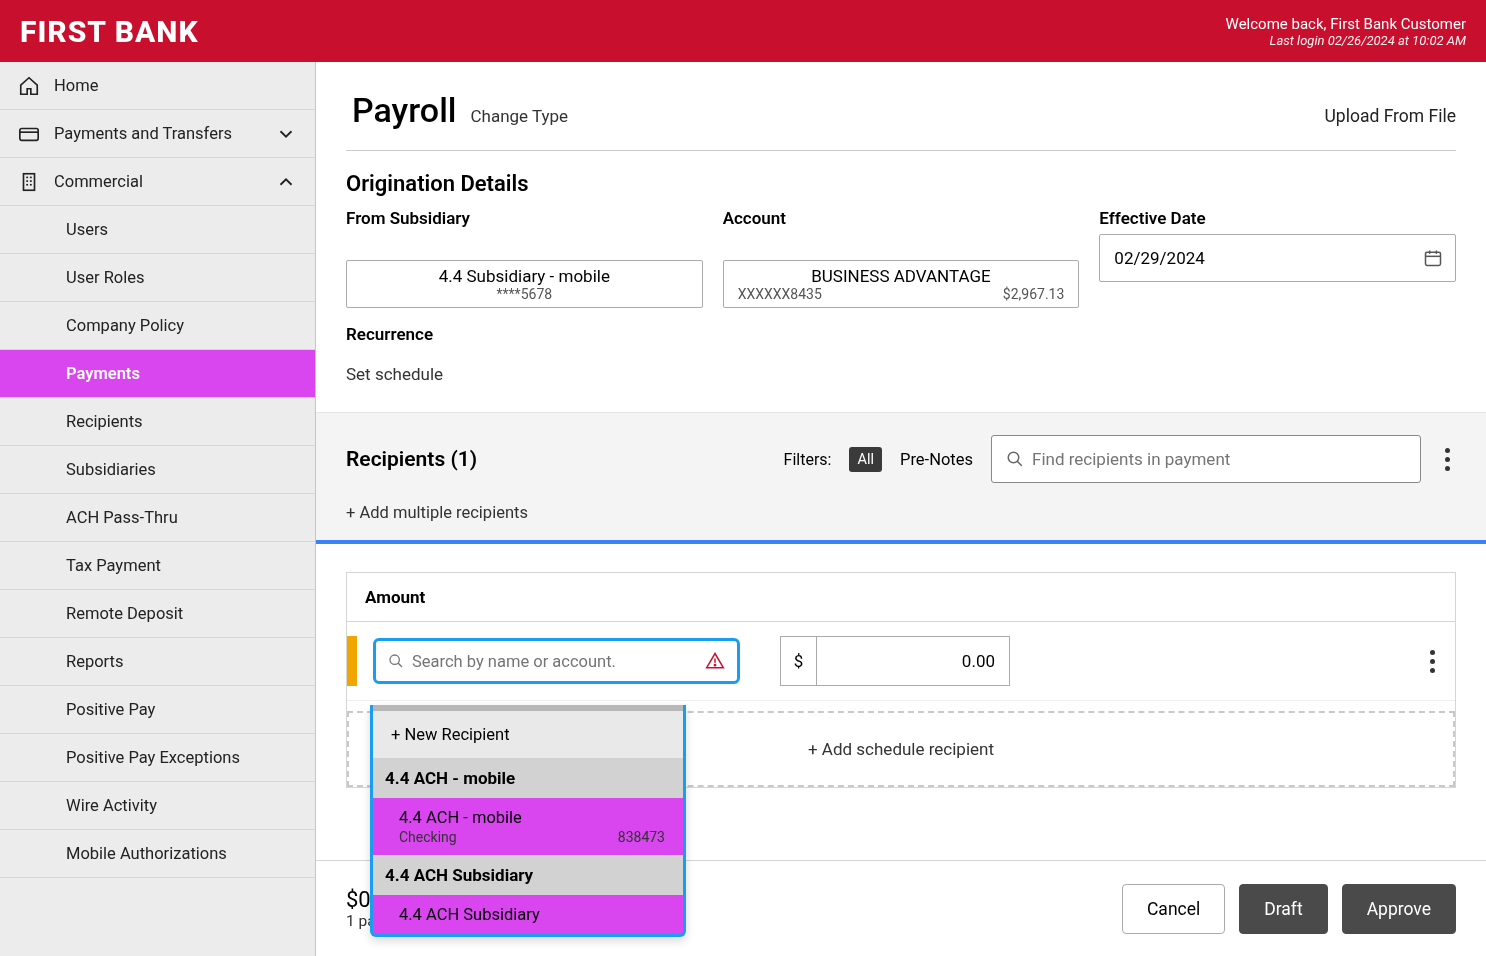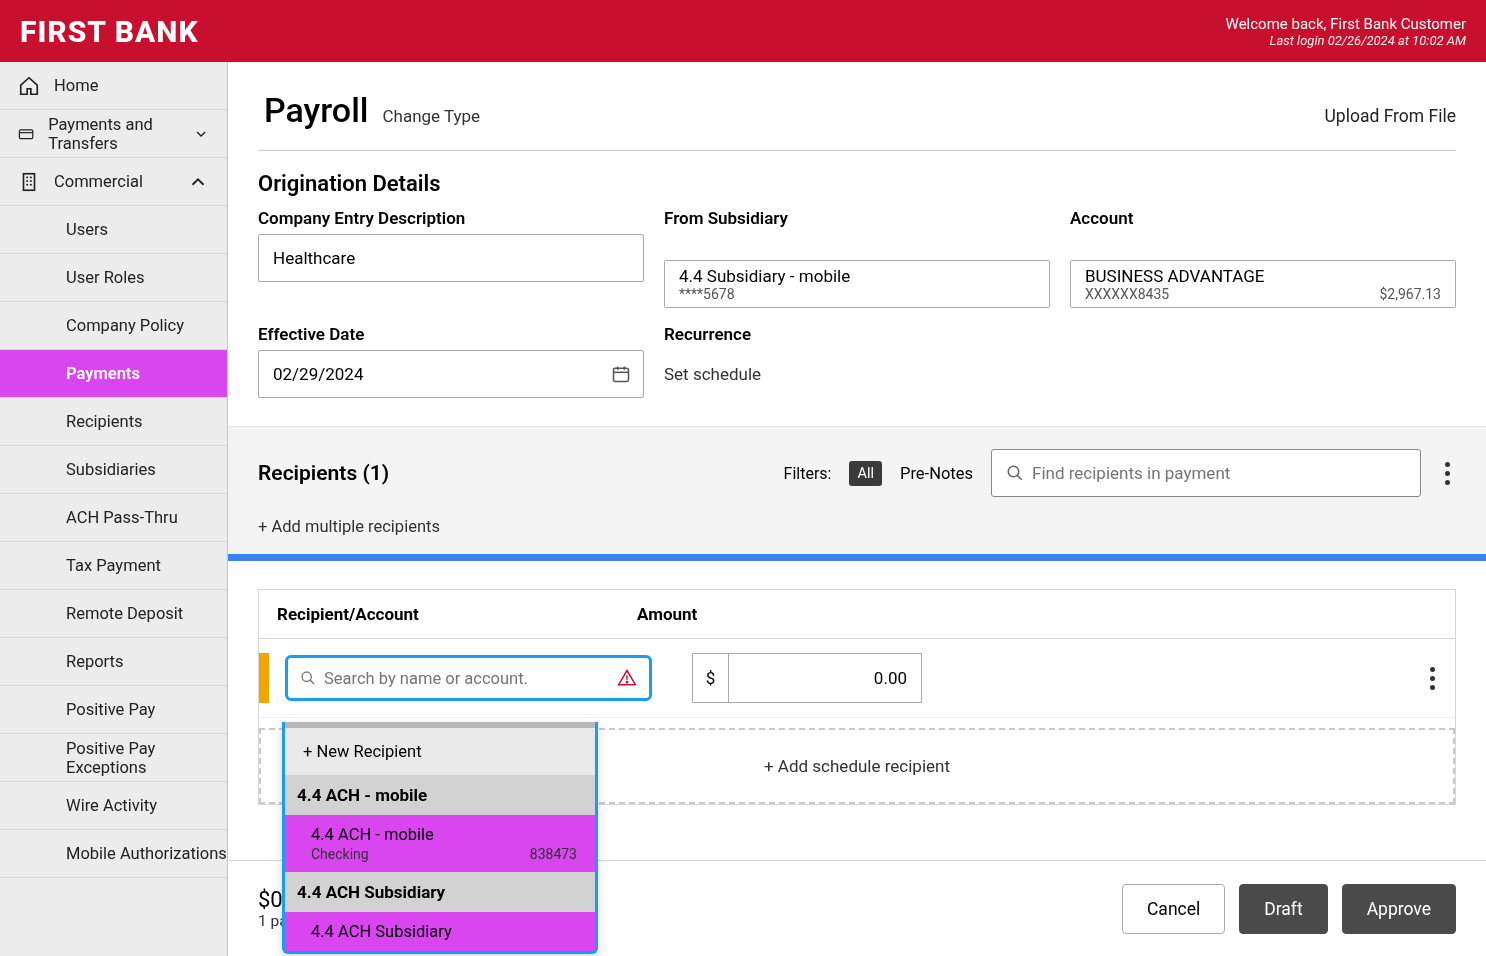--- a/index.html
+++ b/index.html
@@ -2,41 +2,41 @@
 <html><head>
 <meta charset="utf-8">
 <style>
   * { box-sizing: border-box; margin: 0; padding: 0; font-family: -apple-system, "Segoe UI", Roboto, Arial, sans-serif; }
   body { background: #fff; width: 1486px; height: 956px; overflow: hidden; position: relative;}
   .header { background: #c8102e; height: 62px; display: flex; align-items: center; justify-content: space-between; padding: 0 20px;}
   .logo { color: #fff; font-size: 30px; font-weight: 800; letter-spacing: 1px; }
   .welcome { color:#fff; text-align:right; font-size:15px; }
   .welcome .last { font-style: italic; font-size: 13px; opacity:0.95; }
   .layout { display:flex; height: calc(956px - 62px); }
-  .sidebar { width: 228px; background:#ececec; border-right:1px solid #c5c5c5; overflow-y:auto;}
+  .sidebar { width: 316px; background:#ececec; border-right:1px solid #c5c5c5; overflow-y:auto;}
   .nav-item { display:flex; align-items:center; height:48px; padding:0 18px; border-bottom:1px solid #d7d7d7; font-size:16.5px; color:#222; cursor:pointer; gap:14px;}
   .nav-item .chev { margin-left:auto; }
   .nav-sub { padding-left: 66px; height:48px; display:flex; align-items:center; border-bottom:1px solid #d7d7d7; font-size:16.5px; cursor:pointer; color:#222;}
   .nav-sub.active { background:#d946ef; color:#fff; font-weight:600; }
   .main { flex:1; overflow:auto; position:relative; }
   .page-head { display:flex; align-items:baseline; padding: 28px 30px 20px 36px; }
   .page-head h1 { font-size:34px; font-weight:500; margin-right:14px;}
   .change-type { font-size:17px; color:#333; cursor:pointer; }
   .upload { margin-left:auto; font-size:17.5px; color:#222; cursor:pointer; }
   hr.div { border:none; border-top:1px solid #ccc; margin: 0 30px 20px 30px;}
   .section-title { font-size:22px; font-weight:600; padding: 0 30px 12px 30px;}
   .orig-grid { display:grid; grid-template-columns: 1fr 1fr 1fr; gap: 16px 20px; padding: 0 30px 28px 30px;}
   .field-label { font-size:17px; font-weight:600; margin-bottom:6px; display:block;}
   .textbox { border:1px solid #aaa; border-radius:2px; height:48px; display:flex; align-items:center; padding:0 14px; font-size:17px; background:#fff;}
-  .textbox.stack { flex-direction:column; align-items:flex-start; justify-content:center; padding:6px 14px;margin-top:32px; }
+  .textbox.stack { flex-direction:column; align-items:center; justify-content:center; padding:6px 14px;margin-top:32px; }
   .textbox .sub { font-size:14px; color:#555;}
   .datebox { position:relative; }
   .datebox .cal-icon { position:absolute; right:12px; top:50%; transform:translateY(-50%); color:#555;}
   .recur-link { font-size:17px; color:#333; cursor:pointer; padding-top:14px; display:inline-block;}
-  .recipients-bar { background:#f4f4f4; border-top:1px solid #e4e4e4; border-bottom:7px solid #3b82f6; padding:22px 30px 18px 30px;}
+  .recipients-bar { background:#f4f4f4; border-top:1px solid #e4e4e4; border-bottom:4px solid #3b82f6; padding:22px 30px 18px 30px;}
   .recipients-top { display:flex; align-items:center; gap:18px; }
   .recipients-top h2 { font-size:21px; font-weight:600;}
   .filters-label { margin-left:auto; font-size:16px;}
   .pill { background:#3a3a3a; color:#fff; border-radius:3px; padding:4px 8px; font-size:14.5px;}
   .prenotes { font-size:16.5px;}
   .search-box { border:1.5px solid #888; border-radius:3px; height:48px; width:430px; display:flex; align-items:center; padding:0 14px; gap:8px; background:#fff;}
   .search-box input { border:none; outline:none; font-size:17px; flex:1; background:transparent;}
   .kebab { display:flex; flex-direction:column; gap:4px; cursor:pointer; padding:6px;}
   .kebab span { width:5px; height:5px; background:#333; border-radius:50%;}
   .add-mult { font-size:16.5px; color:#333; margin-top:20px; cursor:pointer;}
@@ -134,26 +134,20 @@
     <div class="page-head">
       <h1>Payroll</h1>
       <span class="change-type">Change Type</span>
       <span class="upload">Upload From File</span>
     </div>
     <hr class="div">
 
     <div class="section-title">Origination Details</div>
     <div class="orig-grid">
       <div>
-        <span class="field-label">Company Entry Description</span>
-        <div class="textbox">
-          <span>Healthcare</span>
-        </div>
-      </div>
-      <div>
         <span class="field-label">From Subsidiary</span>
         <div class="textbox stack">
           <span>4.4 Subsidiary - mobile</span>
           <span class="sub">****5678</span>
         </div>
       </div>
       <div>
         <span class="field-label">Account</span>
         <div class="textbox stack" style="position:relative;">
           <span>BUSINESS ADVANTAGE</span>
@@ -200,21 +194,20 @@
             <span></span>
             <span></span>
           </div>
       </div>
       <div class="add-mult">+ Add multiple recipients</div>
     </div>
 
     <div class="table-wrap">
       <div class="rec-table">
         <div class="rec-thead">
-          <div class="col-recip">Recipient/Account</div>
           <div class="col-amt">Amount</div>
         </div>
         <div class="rec-row">
           <div class="yellow-bar"></div>
           <div style="position:relative;">
             <div class="recip-search">
               <svg width="16" height="16" viewBox="0 0 24 24" fill="none" stroke="#777" stroke-width="2">
                   <circle cx="10" cy="10" r="7"></circle>
                   <line x1="15" y1="15" x2="21" y2="21"></line>
                 </svg>

